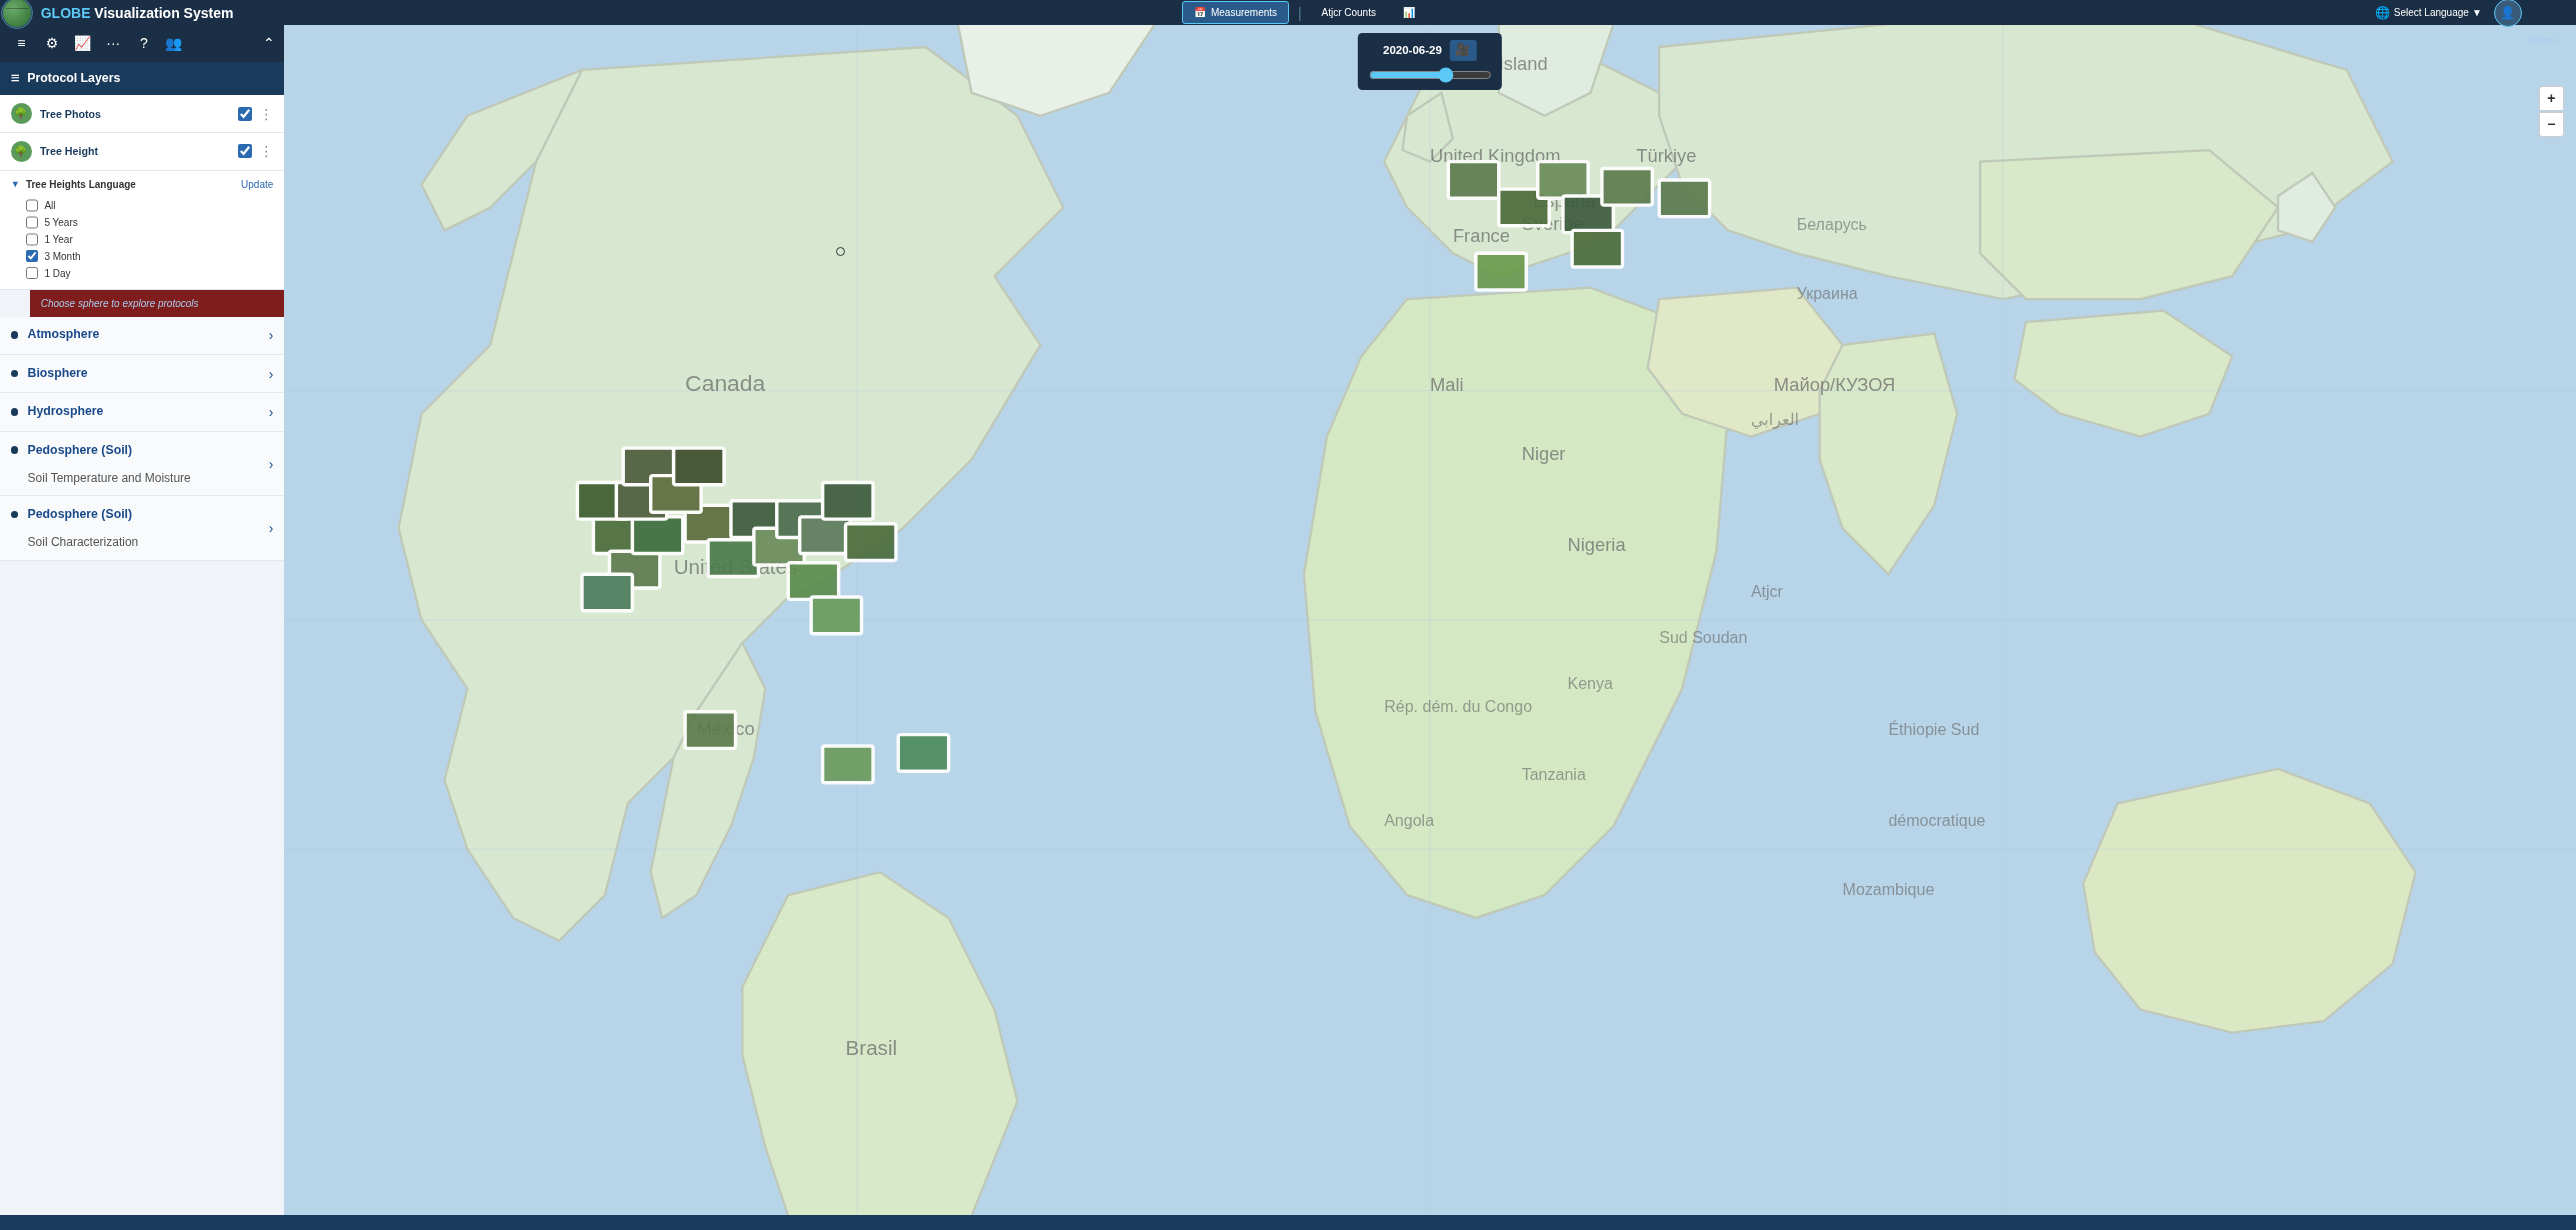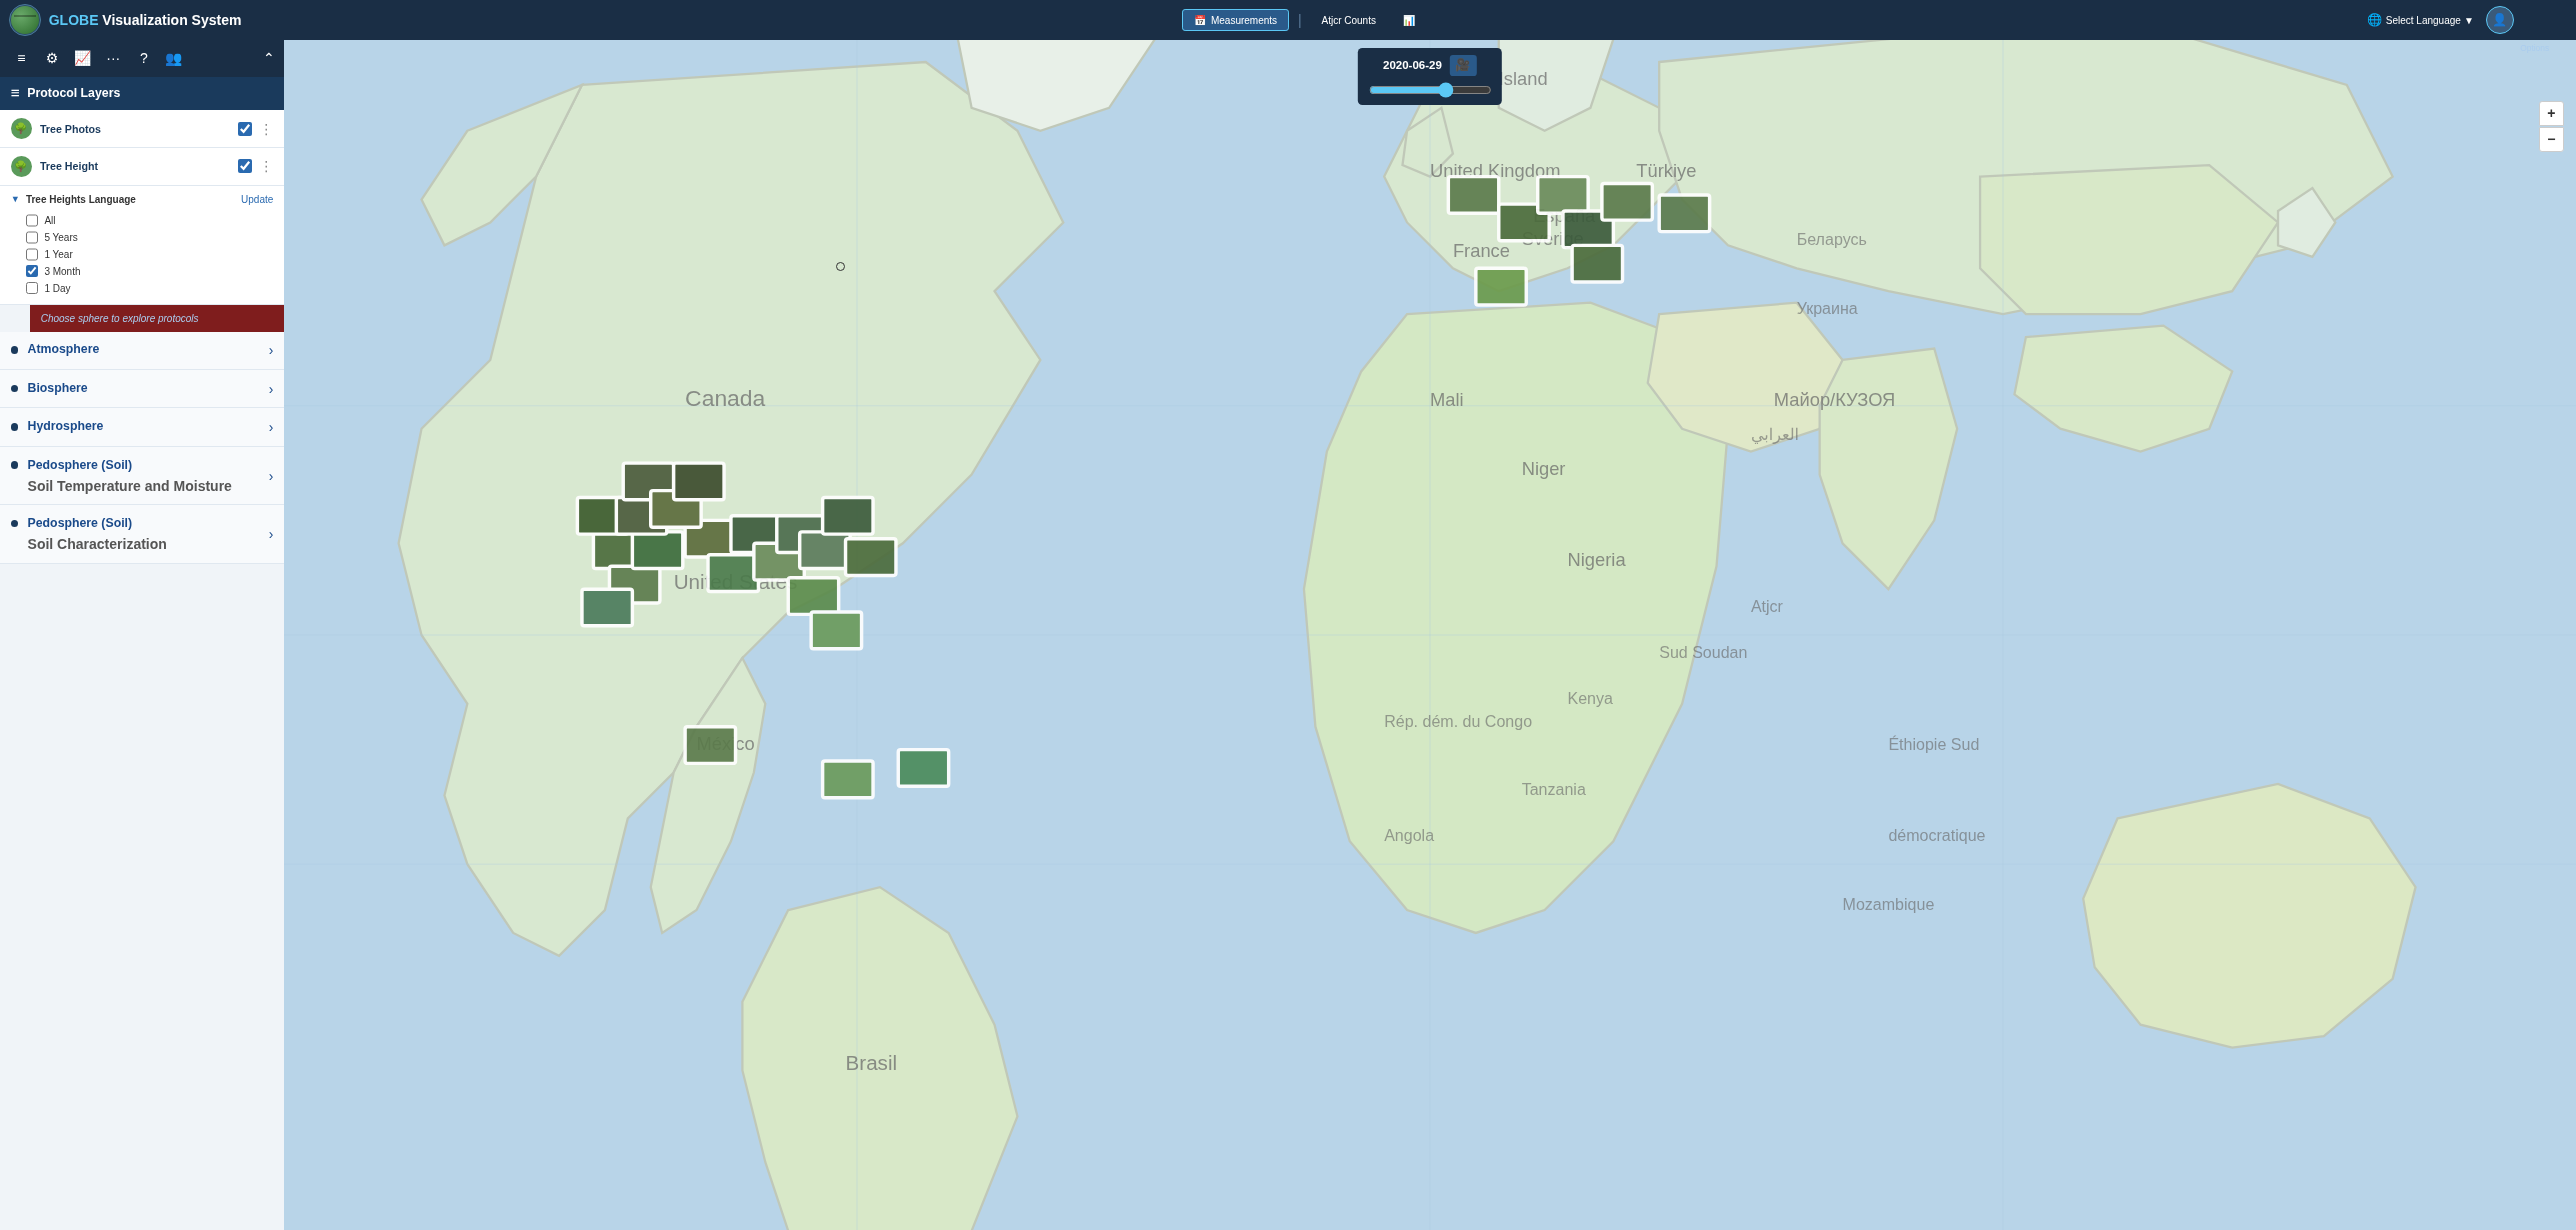--- a/index.html
+++ b/index.html
@@ -1,25 +1,25 @@
 <!DOCTYPE html>
 <html style="font-size:12.3px"><head>
   <meta charset="utf-8">
   <style>
     * { box-sizing: border-box; margin: 0; padding: 0; }
     body { font-family: Arial, sans-serif; overflow: hidden; width: 100vw; height: 100vh; background: #1a3a5c; }
 
     
     #header {
-      height: 40px;
+      height: 25px;
       background: #1a2e45;
       display: flex;
       align-items: center;
       justify-content: space-between;
-      padding: 0 9px;
+      padding: 0 1px;
       z-index: 100;
       position: relative;
     }
     #header-left {
       display: flex;
       align-items: center;
       gap: 7.7px;
     }
     #logo-circle {
       width: 32px; height: 32px;
@@ -257,24 +257,23 @@
       margin-top: 3.8px;
       flex-shrink: 0;
     }
     .sphere-content { flex: 1; }
     .sphere-name {
       font-size: 12.3px;
       color: #1a4a8a;
       font-weight: bold;
     }
     .sphere-sub {
-      font-size: 14px;
+      font-size: 12px;
       color: #555;
-      margin-top: 6px;
-      font-weight: bold;
+      margin-top: 14px;
     }
     .sphere-arrow {
       color: #1a4a8a;
       font-size: 14px;
       align-self: center;
     }
 
     
     #map-container {
       flex: 1;

